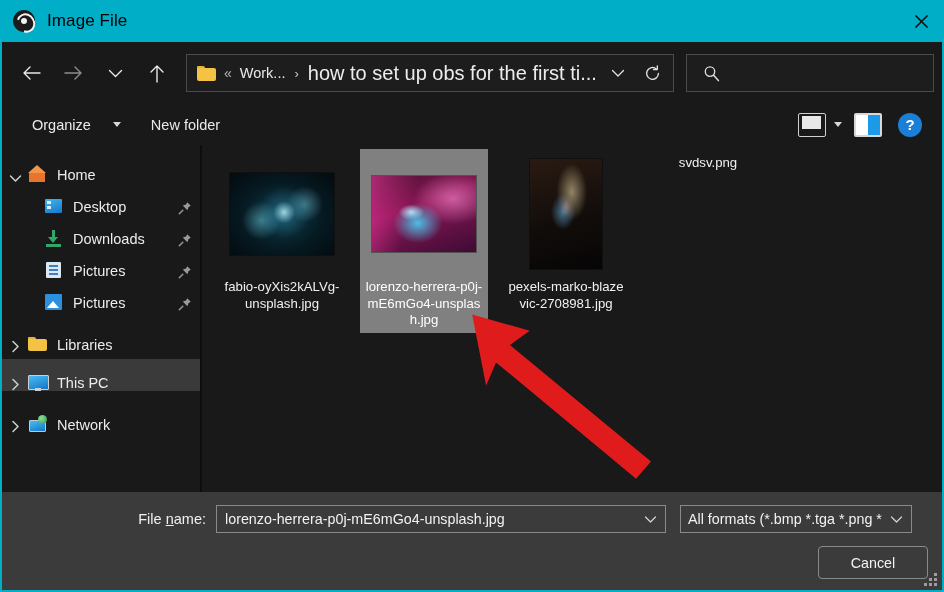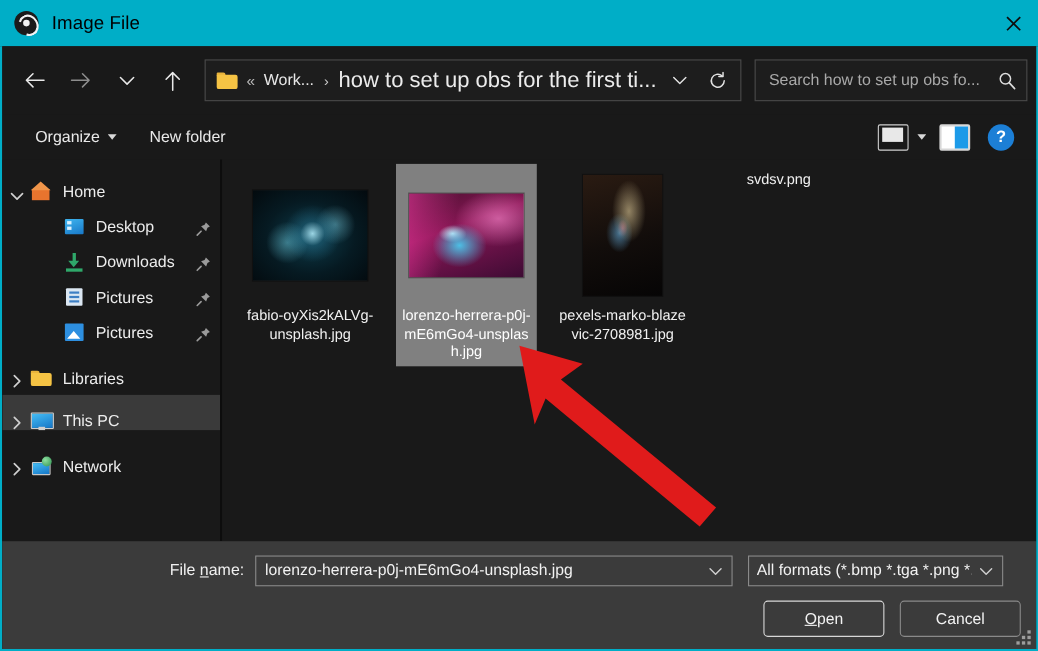--- a/index.html
+++ b/index.html
@@ -147,21 +147,21 @@
   .cmdbar {
     height: 41px; flex: 0 0 41px;
     background: #191919;
     display: flex; align-items: center;
     padding: 0 14px 0 22px;
   }
   .cmd-item {
     color: #e9e9e9; font-size: 14.5px;
     padding: 5px 8px; margin-right: 14px;
     cursor: pointer; border-radius: 3px;
-    display: flex; align-items: center; gap: 7px;
+    display: flex; align-items: center; gap: 22px;
     white-space: nowrap;
   }
   .tri-down {
     width: 0; height: 0;
     border-left: 4.5px solid transparent;
     border-right: 4.5px solid transparent;
     border-top: 5px solid #d8d8d8;
   }
   .cmd-spacer { flex: 1 1 auto; }
   .viewopt {
@@ -217,21 +217,21 @@
     display: flex; align-items: center; justify-content: center;
     color: #d0d0d0;
   }
   .chev.indent { visibility: hidden; }
   .tree-ico { width: 20px; height: 18px; flex: 0 0 20px; margin-right: 9px; position: relative; }
   .tree-label { color: #ececec; font-size: 14.5px; white-space: nowrap; }
   .pin {
     margin-left: auto; color: #9a9a9a; flex: 0 0 auto;
     display: flex; align-items: center;
   }
-  .lvl2 { padding-left: 30px; }
+  .lvl2 { padding-left: 16px; }
 
   
   .ico-home::before {
     content: ""; position: absolute; left: 1px; top: 7px;
     width: 16px; height: 10px; background: #e8742e;
   }
   .ico-home::after {
     content: ""; position: absolute; left: 0px; top: 0px;
     width: 0; height: 0;
     border-left: 9px solid transparent; border-right: 9px solid transparent;
@@ -392,21 +392,20 @@
 
   
   .bottom {
     flex: 0 0 98px; height: 98px;
     background: #3b3b3b;
     position: relative;
   }
   .row-filename {
     display: flex; align-items: center;
     padding: 13px 30px 0 0;
-    margin-left: 16px;
   }
   .fn-label {
     color: #f0f0f0; font-size: 14.5px;
     width: 214px; text-align: right;
     padding-right: 10px; flex: 0 0 214px;
   }
   .fn-label u { text-decoration: underline; }
   .fn-input {
     flex: 1 1 auto; height: 28px;
     background: #3b3b3b;
@@ -514,21 +513,20 @@
         </div>
         <div class="addr-refresh">
           <svg width="17" height="17" viewBox="0 0 17 17">
               <path d="M14.4 8.5 A5.9 5.9 0 1 1 12.4 4.0" stroke="currentColor" stroke-width="1.35" fill="none" stroke-linecap="round"></path>
               <path d="M13.3 0.8 L13.3 4.6 L9.5 4.6" stroke="currentColor" stroke-width="1.35" fill="none" stroke-linecap="round" stroke-linejoin="round"></path>
             </svg>
         </div>
       </div>
 
       <div class="searchbox">
-        <input value="" placeholder="Search how to set up obs fo..." style="">
         <div class="search-ico">
           <svg width="17" height="17" viewBox="0 0 17 17">
               <circle cx="7" cy="6.6" r="4.7" stroke="currentColor" stroke-width="1.35" fill="none"></circle>
               <path d="M10.6 10.3 L15.4 15.6" stroke="currentColor" stroke-width="1.5" fill="none" stroke-linecap="round"></path>
             </svg>
         </div>
       </div>
     </div>
 
     <div class="cmdbar">
@@ -697,23 +695,20 @@
           <span class="ft-text">All formats (*.bmp *.tga *.png *.</span>
           <span class="ft-caret">
             <svg width="13" height="9" viewBox="0 0 13 9">
                 <path d="M1.5 2 L6.5 7 L11.5 2" stroke="currentColor" stroke-width="1.3" fill="none" stroke-linecap="round" stroke-linejoin="round"></path>
               </svg>
           </span>
         </div>
       </div>
 
       <div class="row-buttons">
-        <div class="btn btn-default">
-          <span><u>O</u><span>pen</span></span>
-        </div>
         <div class="btn btn-normal">
           <span>Cancel</span>
         </div>
       </div>
 
       <div class="grip">
         <i style="right:0;bottom:0"></i>
         <i style="right:5px;bottom:0"></i>
         <i style="right:10px;bottom:0"></i>
         <i style="right:0;bottom:5px"></i>

